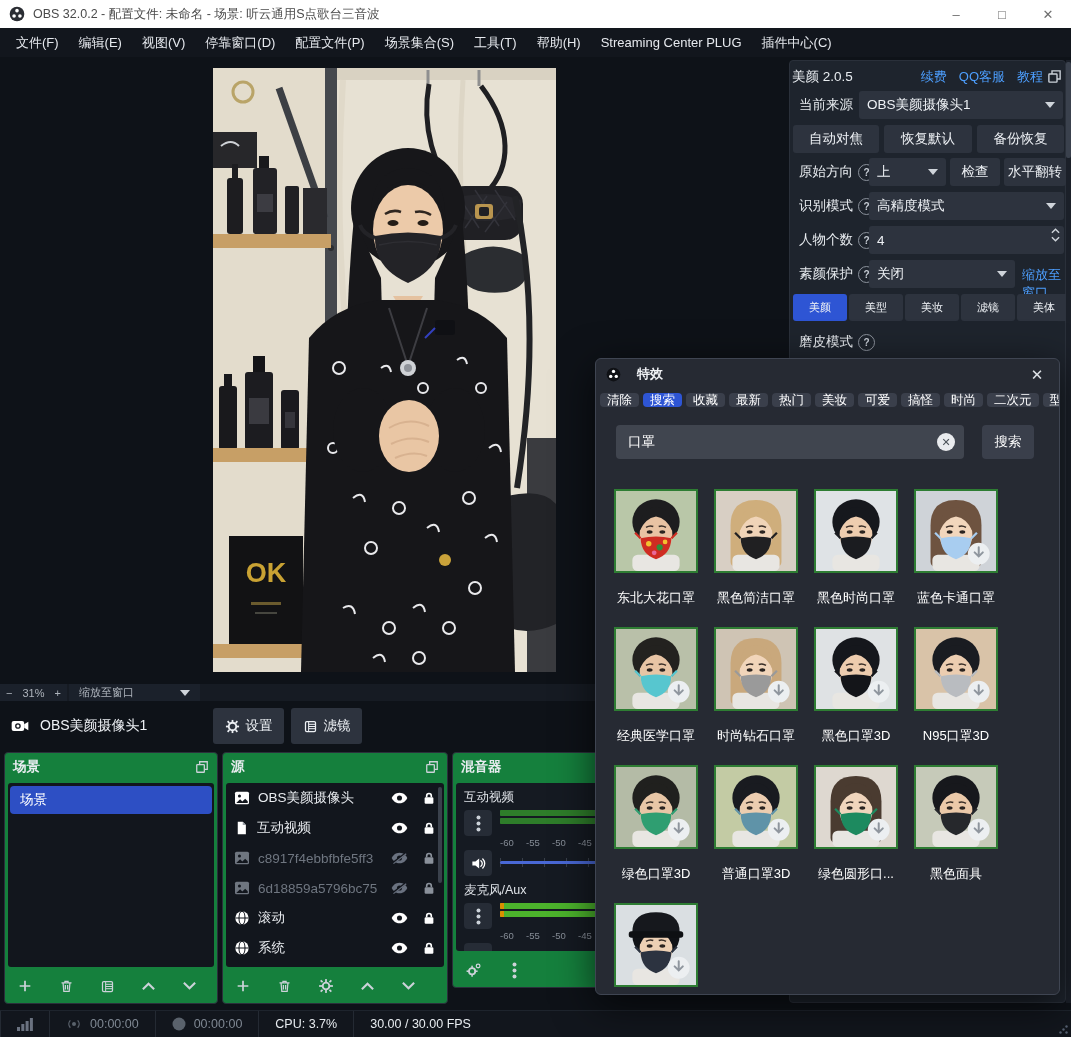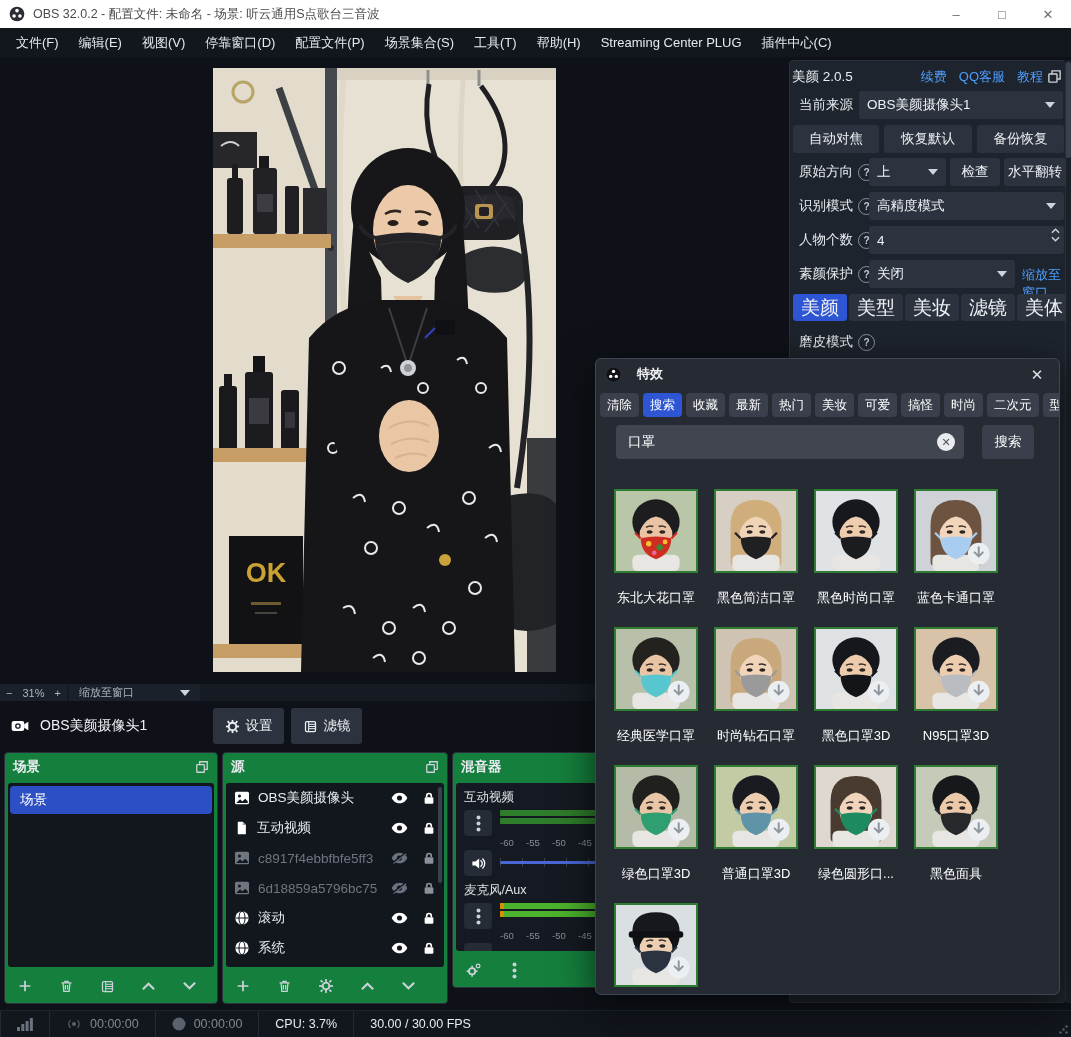--- a/index.html
+++ b/index.html
@@ -70,39 +70,39 @@
 
   
   .beauty{position:absolute;left:789px;top:60px;width:277px;height:943px;background:#1e242d;
           border:1px solid #2a303a;border-radius:4px;box-sizing:border-box;z-index:2}
   .b-label{position:absolute;font-size:13.5px;color:#e8ecf0;display:flex;align-items:center;gap:5px;height:28px}
   .combo{position:absolute;height:28px;background:#2d333e;border-radius:3px;display:flex;align-items:center;
          padding:0 8px;font-size:13.5px;color:#eef1f5;box-sizing:border-box}
   .combo .arrow{position:absolute;right:8px}
   .bbtn{position:absolute;height:28px}
   .b-link{color:#4d9fff;font-size:13px}
-  .tabbtn{height:27px;border-radius:3px;background:#2d333e;color:#eef1f5;font-size:19px;
+  .tabbtn{height:27px;border-radius:3px;background:#2d333e;color:#eef1f5;font-size:11px;
           display:flex;align-items:center;justify-content:center;padding:0 8px;flex:none}
   .tabbtn.active{background:#2e55d4}
   .qmark{width:15px;height:15px;border-radius:50%;border:1.5px solid #8b929c;color:#c6ccd4;
          font-size:10px;font-weight:bold;display:flex;align-items:center;justify-content:center;flex:none}
   .spin-arrows{position:absolute;right:4px;top:2px;display:flex;flex-direction:column;gap:2px}
   .r-scroll{position:absolute;left:1066px;top:60px;width:5px;height:943px;background:#1b2029;z-index:2}
   .r-scroll .thumb{position:absolute;left:0;top:2px;width:5px;height:96px;background:#3a414d;border-radius:2px}
 
   
   .popup{position:absolute;left:595px;top:358px;width:465px;height:637px;background:#262a33;
          border:1px solid #3f4552;border-radius:6px;box-shadow:0 10px 40px rgba(0,0,0,.65);
          box-sizing:border-box;z-index:3;overflow:hidden}
   .popup-header{height:30px;display:flex;align-items:center;padding:0 10px;gap:16px;
                 font-size:13px;font-weight:bold;color:#f0f2f5}
   .popup-close{position:absolute;right:10px;top:4px;width:24px;height:24px;display:flex;
                align-items:center;justify-content:center;color:#dfe3e8;font-size:15px}
   .popup-tabs{display:flex;gap:4px;padding:4px 4px;align-items:center}
-  .ptab{height:24px;border-radius:4px;background:#3a3f4b;color:#fff;font-size:12.5px;
+  .ptab{height:14px;border-radius:4px;background:#3a3f4b;color:#fff;font-size:12.5px;
         display:flex;align-items:center;justify-content:center;padding:0 7px;flex:none}
   .ptab.active{background:#2e55d4}
   .search-row{position:absolute;left:0;top:66px;width:465px;height:34px}
   .search-input{position:absolute;left:20px;top:0;width:348px;height:34px;background:#40454f;border-radius:4px;
                 display:flex;align-items:center;padding:0 12px;font-size:13.5px;color:#fff;box-sizing:border-box}
   .search-clear{position:absolute;right:9px;top:8px;width:18px;height:18px;border-radius:50%;background:#e9ebee;
                 color:#4b5258;font-size:11px;font-weight:bold;display:flex;align-items:center;justify-content:center}
   .search-btn{position:absolute;left:386px;top:0;width:52px;height:34px;background:#3a3f4b;border-radius:4px;
               color:#fff;font-size:13.5px;display:flex;align-items:center;justify-content:center}
   .eff-grid{position:absolute;left:18px;top:130px;width:440px;display:flex;flex-wrap:wrap;

